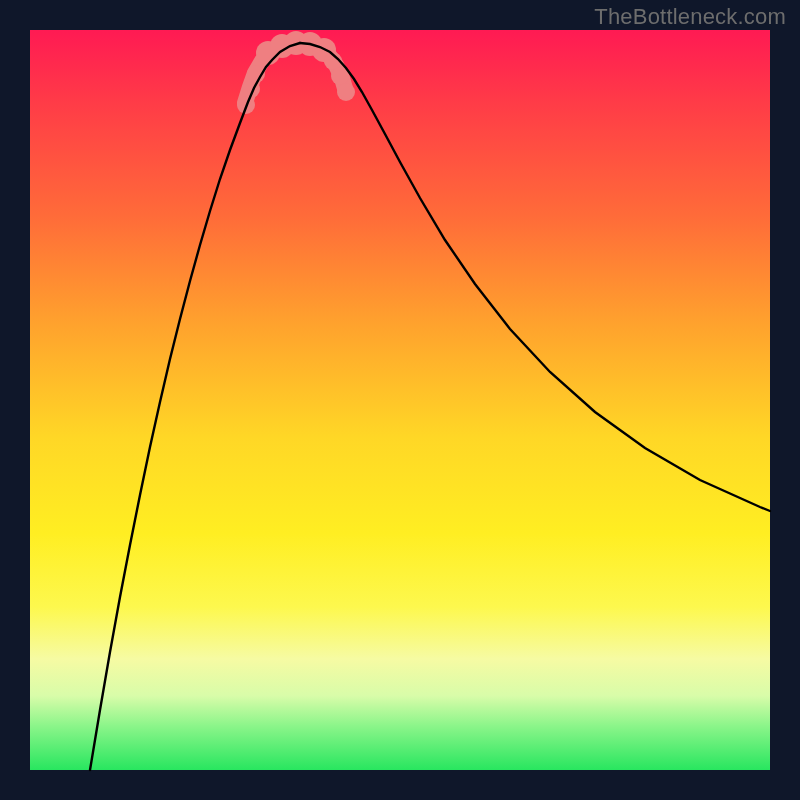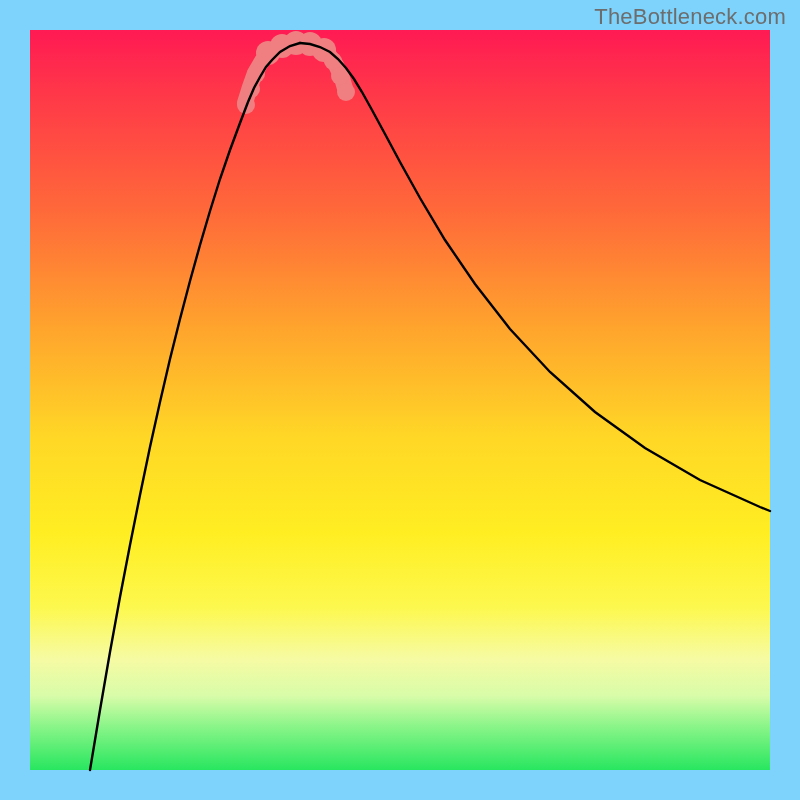--- a/index.html
+++ b/index.html
@@ -10,21 +10,21 @@
     overflow: hidden;
     background: #000;
     font-family: Arial, Helvetica, sans-serif;
   }
   .frame {
     position: absolute;
     left: 0;
     top: 0;
     width: 800px;
     height: 800px;
-    background: #7dd3fc;
+    background: #0f172a;
   }
   .plot {
     position: absolute;
     left: 30px;
     top: 30px;
     width: 740px;
     height: 740px;
     background: linear-gradient(
       to bottom,
       #ff1a53 0%,

